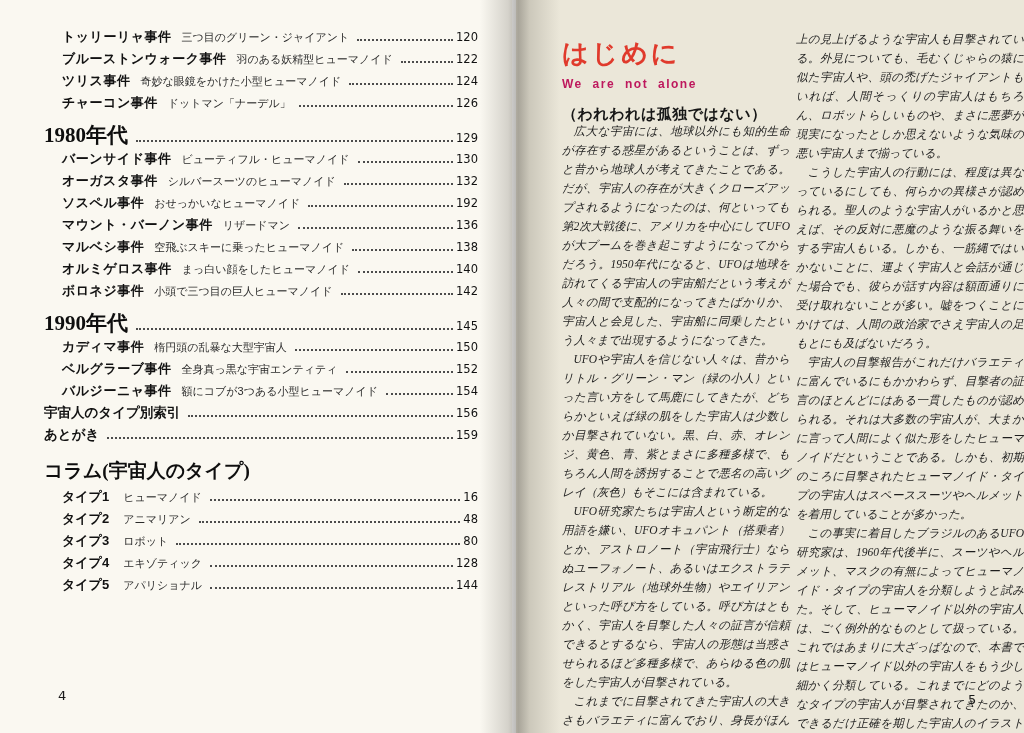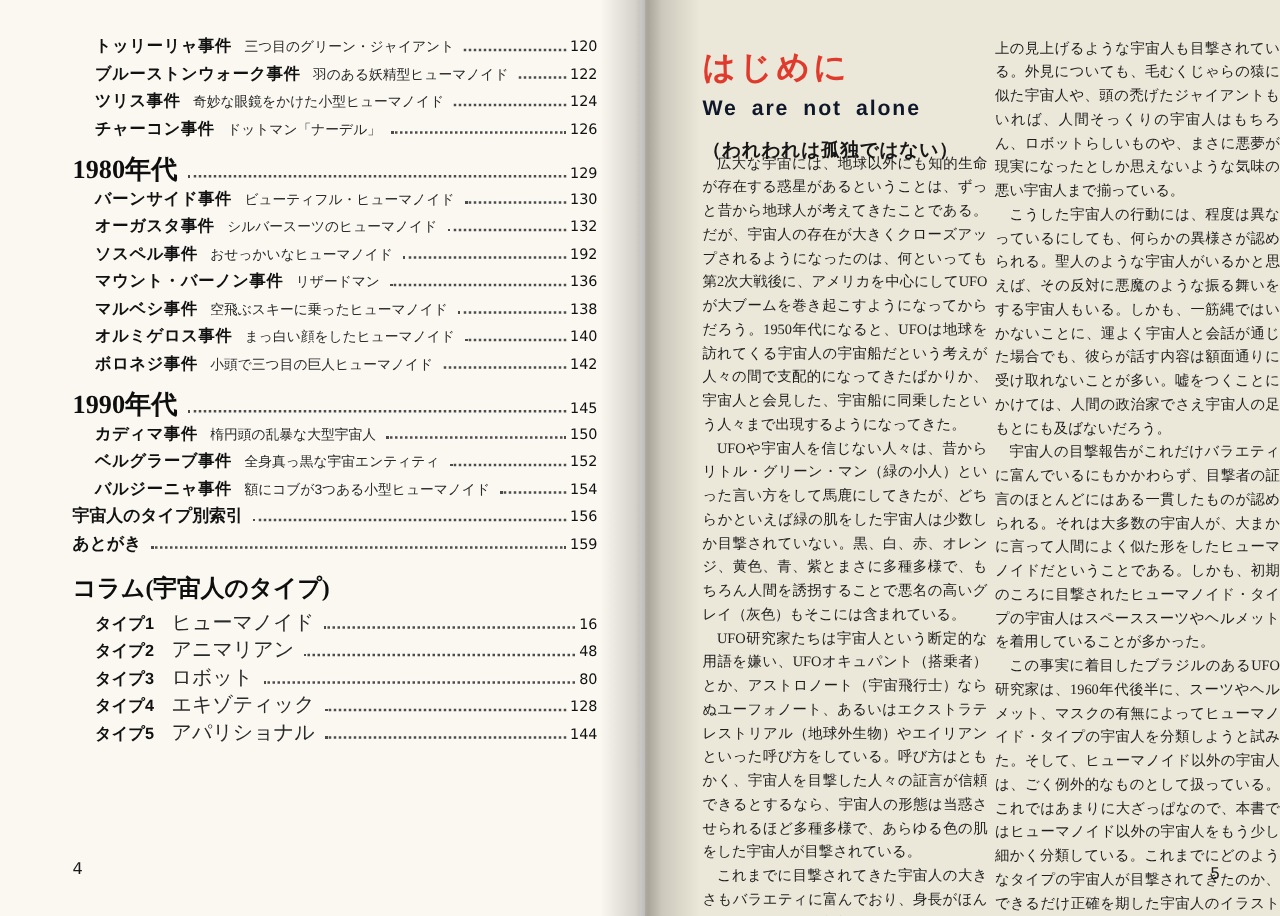--- a/index.html
+++ b/index.html
@@ -7,46 +7,46 @@
   body { font-family:"Liberation Sans", sans-serif; background:#ffffff; overflow:hidden; }
   .spread { position:relative; width:1024px; height:733px; }
   .page-left  { position:absolute; left:0;   top:0; width:512px; height:733px; background:#faf8f1; }
   .page-right { position:absolute; left:516px; top:0; width:600px; height:733px; background:#ebe7d9; }
   .gutter { position:absolute; left:480px; top:0; width:80px; height:733px; pointer-events:none;
     background:linear-gradient(90deg, rgba(80,76,66,0) 0%, rgba(80,76,66,0.22) 35%,
       rgba(60,57,50,0.38) 48%, rgba(80,76,66,0.20) 62%, rgba(80,76,66,0) 100%); }
 
   
   .toc { position:absolute; left:44px; top:28px; width:434px; }
-  .row { display:flex; align-items:baseline;margin-left:14px; }
+  .row { display:flex; align-items:baseline; }
   .row.entry { height:22px; padding-left:18px; }
   .row.type  { height:22px; padding-left:18px; }
   .row.index { height:22px; }
   .row.section { height:34px; padding-top:5px; }
   .e-title { font-weight:bold; font-size:13px; color:#111; letter-spacing:0.5px; white-space:nowrap; }
   .e-desc  { font-size:11px; color:#2a2a2a; margin-left:10px; white-space:nowrap; }
   .leader  { flex:1 1 auto; min-width:14px; border-bottom:2px dotted #4c4c4c; margin:0 3px 3px 8px; height:0; }
   .e-page  { font-size:11.5px; color:#111; font-family:"DejaVu Sans", sans-serif; }
   .s-title { font-family:"Liberation Serif", serif; font-weight:bold; font-size:21px; color:#0e0e0e; white-space:nowrap; }
   .i-title { font-weight:bold; font-size:13.5px; color:#111; white-space:nowrap; }
   .colhead { margin-top:10px; height:30px; }
   .t-title { font-weight:bold; font-size:13px; color:#111; white-space:nowrap; }
-  .t-desc  { font-size:16px; color:#2a2a2a; margin-left:14px; white-space:nowrap; }
+  .t-desc  { font-size:11px; color:#2a2a2a; margin-left:14px; white-space:nowrap; }
   .pagenum { position:absolute; font-size:13px; color:#1a1a1a; font-family:"DejaVu Sans", sans-serif; }
   .pn-left  { left:58px; top:688px; }
   .pn-right { left:452px; top:692px; }
 
   
   .rp-heading { position:absolute; left:46px; top:36px; width:240px; }
   .rp-title { font-size:26px; font-weight:bold; color:#e03a2c; letter-spacing:3px; }
-  .rp-sub-en { font-size:17px; font-weight:bold; color:#0f172a; letter-spacing:1.5px; word-spacing:5px; margin-top:6px; }
+  .rp-sub-en { font-size:12px; font-weight:bold; color:#be185d; letter-spacing:1.5px; word-spacing:5px; margin-top:6px; }
   .rp-sub-jp { font-size:15px; font-weight:bold; color:#161616; margin-top:14px; letter-spacing:0.5px; }
   .rp-col { position:absolute; width:228px; font-family:"Liberation Serif", serif;
     font-size:11.5px; line-height:19px; color:#1d1d1d; text-align:justify; }
-  .rp-col p { text-indent:1em; }
+  .rp-col p { text-indent:1em;font-style:italic; }
   .rp-col p.cont { text-indent:0; }
   .rp-col1 { left:46px; top:122px; }
   .rp-col2 { left:280px; top:30px; }
 </style>
 </head>
 <body>
 
 <div class="spread">
 
   <div class="page-left">

